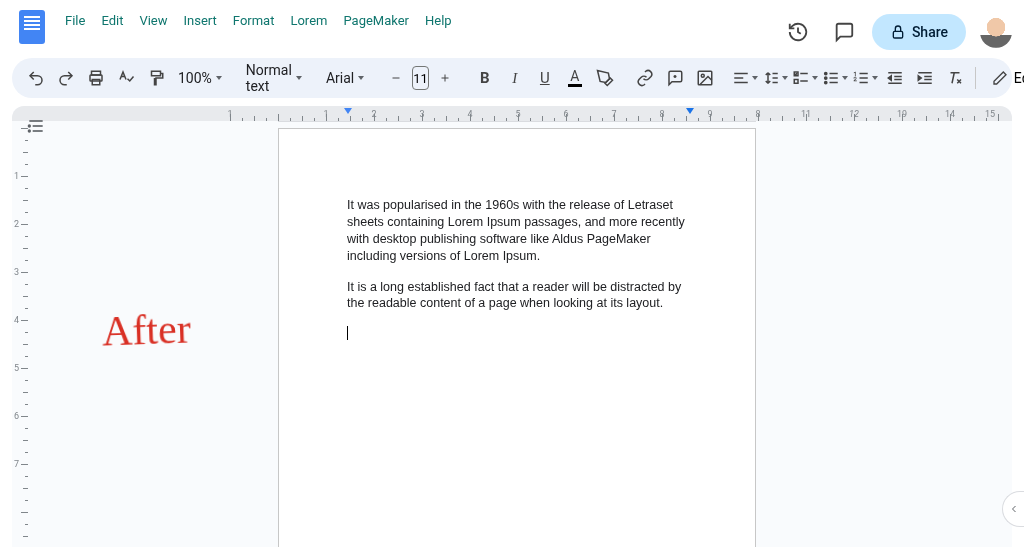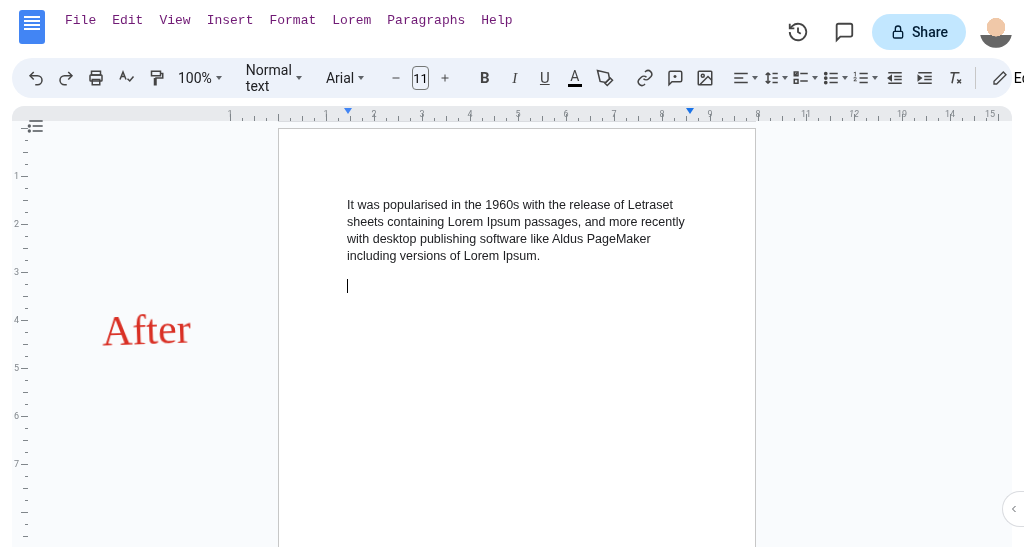--- a/index.html
+++ b/index.html
@@ -8,21 +8,21 @@
   .header { display: flex; align-items: flex-start; padding: 6px 12px 0 12px; height: 58px; }
   .logo-wrap { width: 40px; display: flex; align-items: center; justify-content: center; padding-top: 4px;}
   .logo { width: 26px; height: 34px; background: #4285f4; border-radius: 3px; position: relative; }
   .logo::before { content:""; position:absolute; top:6px; left:5px; right:5px; height:2px; background:#fff; box-shadow: 0 4px 0 #fff, 0 8px 0 #fff, 0 12px 0 #fff;}
   .title-area { flex:1; padding-left: 6px; }
   .title-row { display:flex; align-items:center; gap:10px; height: 24px;}
   .doc-title { font-size: 18px; color:#202124; padding: 0 4px;}
   .title-icon { color:#5f6368; display:flex; align-items:center; }
   .saved { color:#5f6368; font-size: 12px; display:flex; align-items:center; gap:4px; margin-left:2px;}
   .menu-row { display:flex; gap: 2px; height: 24px; align-items:center; margin-top:2px;}
-  .menu-item { font-size: 13px; color:#701a75; padding: 2px 7px; border-radius: 4px; cursor:pointer;font-family:Liberation Mono, monospace;}
+  .menu-item { font-size: 13px; color:#0f766e; padding: 2px 7px; border-radius: 4px; cursor:pointer;}
   .header-right { display:flex; align-items:center; gap:10px; padding-top: 8px;}
   .hr-icon { width:36px; height:36px; border-radius:50%; display:flex; align-items:center; justify-content:center; color:#444; cursor:pointer;}
   .share-btn { background:#c2e7ff; border-radius: 20px; height:36px; padding: 0 18px; display:flex; align-items:center; gap:6px; font-size:14px; font-weight:500; color:#001d35; cursor:pointer;}
   .avatar { width:32px; height:32px; border-radius:50%; background: linear-gradient(135deg,#ddd,#bbb); margin-left:4px; background-image: radial-gradient(circle at 50% 35%, #f0c8a8 35%, transparent 36%), linear-gradient(#666,#666); background-size: 100% 100%, 100% 40%; background-position: center, center bottom; background-repeat:no-repeat;}
   
   .toolbar-wrap { padding: 0 12px 8px 12px; }
   .toolbar { background:#edf2fa; border-radius: 24px; height: 40px; display:flex; align-items:center; padding: 0 10px; gap:2px;}
   .tb-btn { min-width:28px; height:28px; border-radius:4px; display:flex; align-items:center; justify-content:center; color:#444; cursor:pointer; font-size:13px;}
   .tb-sep { width:1px; height:22px; background:#c7c7c7; margin: 0 4px;}
   .tb-dd { display:flex; align-items:center; gap:4px; padding: 0 6px; height:28px; cursor:pointer; font-size:14px; color:#202124;}
@@ -69,21 +69,21 @@
     <div class="logo"></div>
   </div>
   <div class="title-area">
     <div class="menu-row">
       <span class="menu-item">File</span>
       <span class="menu-item">Edit</span>
       <span class="menu-item">View</span>
       <span class="menu-item">Insert</span>
       <span class="menu-item">Format</span>
       <span class="menu-item">Lorem</span>
-      <span class="menu-item">Paragraphs</span>
+      <span class="menu-item">PageMaker</span>
       <span class="menu-item">Help</span>
     </div>
   </div>
   <div class="header-right">
     <div class="hr-icon">
       <svg width="22" height="22" viewBox="0 0 24 24" fill="none" stroke="#444" stroke-width="2">
           <path d="M3 12a9 9 0 1 0 3-6.7L3 8"></path>
           <polyline points="3 3 3 8 8 8"></polyline>
           <polyline points="12 7 12 12 15 14"></polyline>
         </svg>
@@ -437,20 +437,21 @@
       <div class="rv-tick" style="top: 390px; width: 7px; left: 9px;"></div>
       <div class="rv-tick" style="top: 402px; width: 3px; left: 13px;"></div>
       <div class="rv-tick" style="top: 414px; width: 5px; left: 11px;"></div>
     </div>
 
   <div class="after-label">After</div>
 
   <div class="page-area">
     <div class="page">
       <p class="para">It was popularised in the 1960s with the release of Letraset sheets containing Lorem Ipsum passages, and more recently with desktop publishing software like Aldus PageMaker including versions of Lorem Ipsum.</p>
+      <p class="para">It is a long established fact that a reader will be distracted by the readable content of a page when looking at its layout.</p>
       <div class="cursor-line"></div>
     </div>
   </div>
 </div>
 
 <div class="side-tab">
   <svg width="12" height="12" viewBox="0 0 24 24" stroke="#5f6368" stroke-width="2" fill="none">
       <polyline points="15 18 9 12 15 6"></polyline>
     </svg>
 </div>

